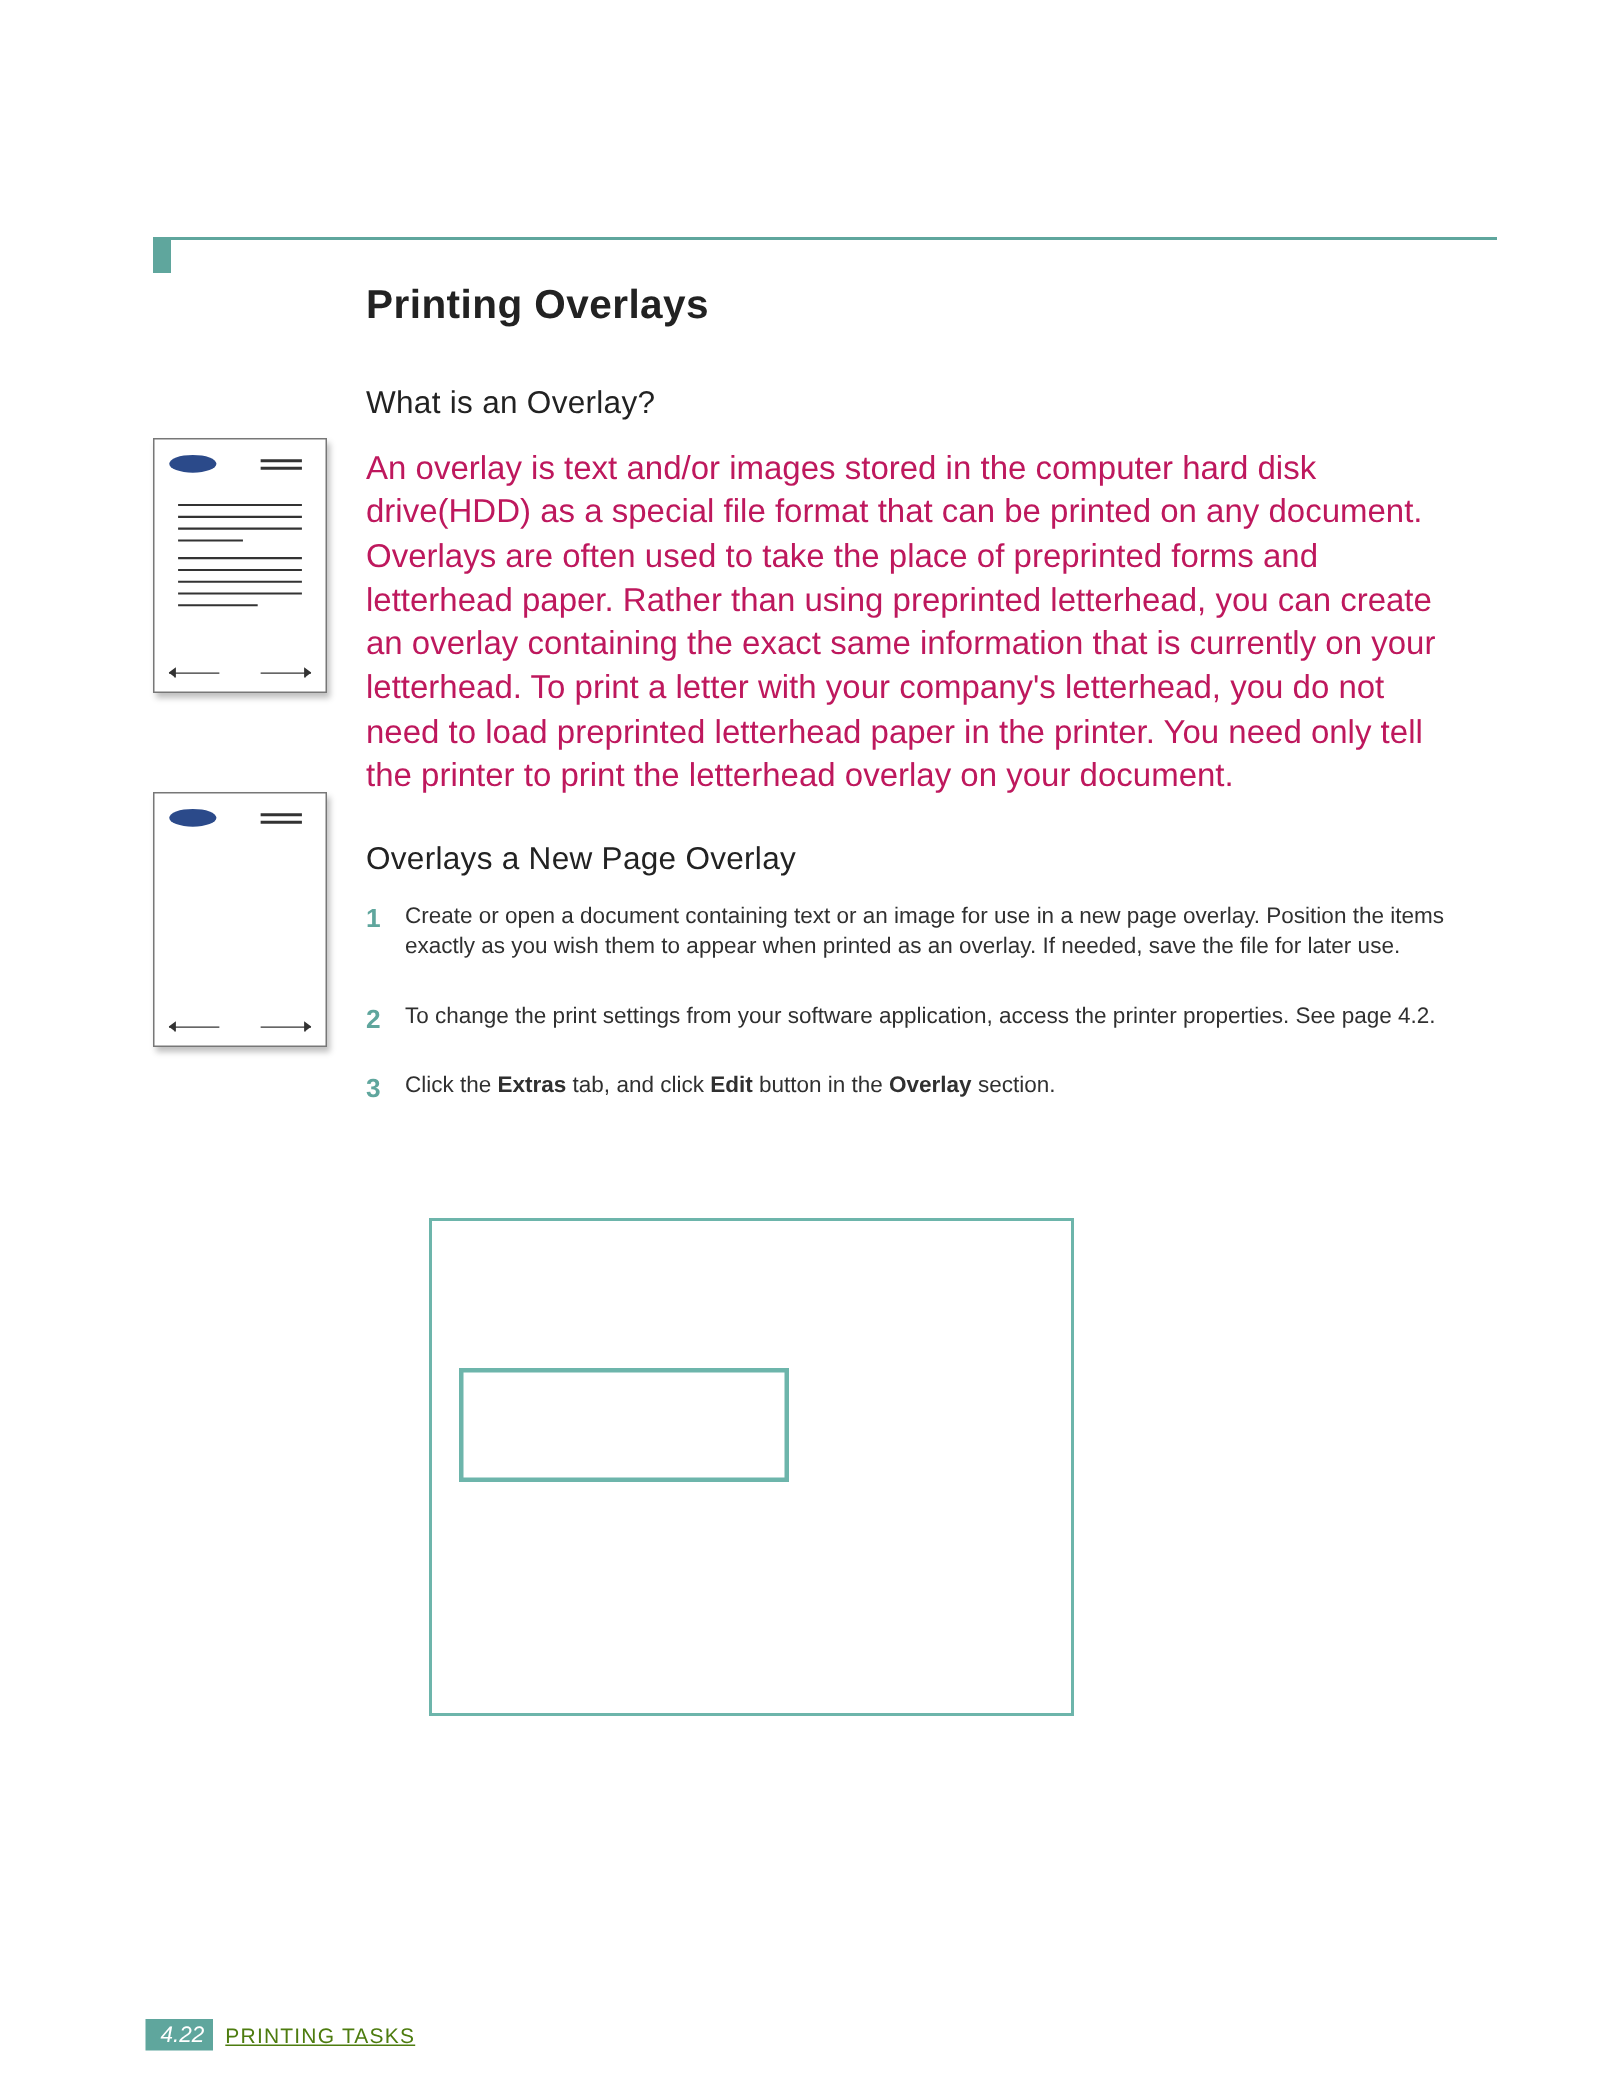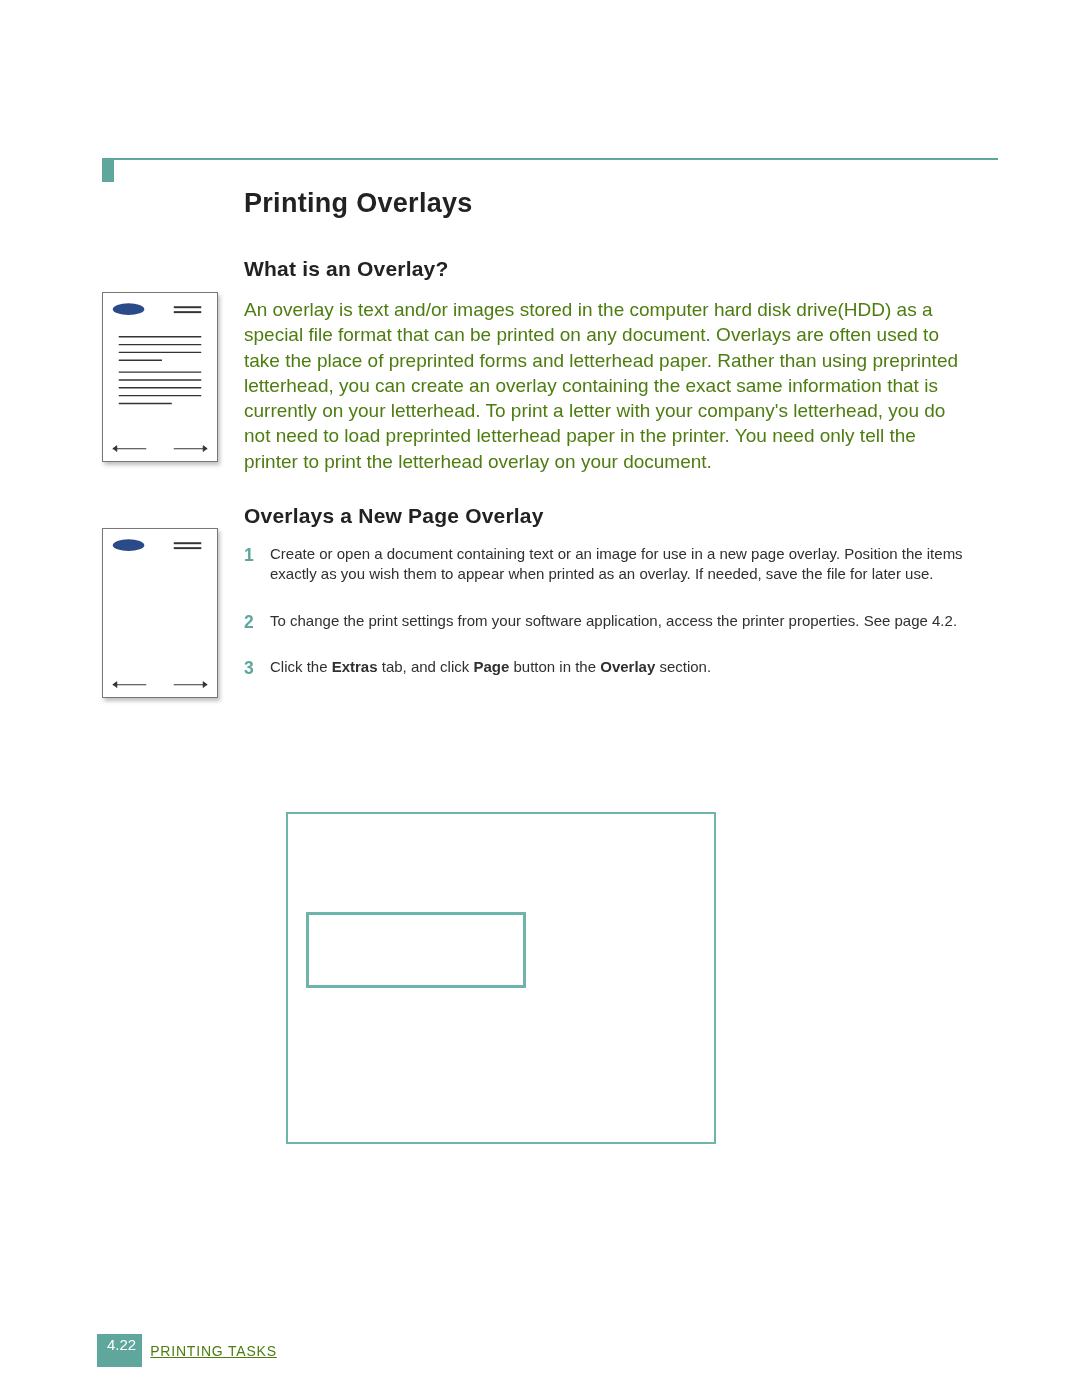--- a/index.html
+++ b/index.html
@@ -35,29 +35,29 @@
   }
   h1 {
     font-size: 27px;
     font-weight: 700;
     color: #222;
     margin-bottom: 38px;
     letter-spacing: 0.3px;
   }
   h2 {
     font-size: 21px;
-    font-weight: 700;
+    font-weight: 400;
     color: #222;
     margin-bottom: 16px;
     letter-spacing: 0.2px;
   }
   .body-text {
-    font-size: 19px;
+    font-size: 22px;
     line-height: 1.33;
-    color: #4d7c0f;
+    color: #be185d;
     margin-bottom: 30px;
   }
   .intro-text {
     font-size: 17.2px;
     line-height: 1.33;
     color: #303030;
     margin-bottom: 26px;
   }
   ol.steps {
     list-style: none;
@@ -120,22 +120,23 @@
     left: 97px;
     bottom: 30px;
     display: flex;
     align-items: center;
     gap: 8px;
   }
   .footer .badge {
     background: #5fa69d;
     color: #fff;
     font-size: 15px;
-    padding: 2px 6px 14px 10px;
+    padding: 2px 6px 2px 10px;
     font-weight: 500;
+    font-style: italic;
   }
   .footer .badge b { font-weight: 500; }
   .footer .label {
     font-size: 14px;
     letter-spacing: 0.8px;
     color: #4d7c0f;
     font-variant: small-caps;
     text-decoration: underline;
   }
 </style>
@@ -188,21 +189,21 @@
 
   <h2>What is an Overlay?</h2>
   <p class="body-text">An overlay is text and/or images stored in the computer hard disk drive(HDD) as a special file format that can be printed on any document. Overlays are often used to take the place of preprinted forms and letterhead paper. Rather than using preprinted letterhead, you can create an overlay containing the exact same information that is currently on your letterhead. To print a letter with your company's letterhead, you do not need to load preprinted letterhead paper in the printer. You need only tell the printer to print the letterhead overlay on your document.</p>
 
   <h2>Overlays a New Page Overlay</h2>
 
   <ol class="steps">
     <li>Create or open a document containing text or an image for use in a new page overlay. Position the items exactly as you wish them to appear when printed as an overlay. If needed, save the file for later use.</li>
     <li>To change the print settings from your software application, access the printer properties. See page 4.2.</li>
     <li>
-      <span>Click the </span><span class="b">Extras</span><span> tab, and click </span><span class="b">Page</span><span> button in the </span><span class="b">Overlay</span><span> section.</span>
+      <span>Click the </span><span class="b">Extras</span><span> tab, and click </span><span class="b">Edit</span><span> button in the </span><span class="b">Overlay</span><span> section.</span>
     </li>
   </ol>
 </div>
 
 <div class="dialog-box">
   <div class="dialog-inner"></div>
 </div>
 
 <div class="footer">
   <span class="badge">

